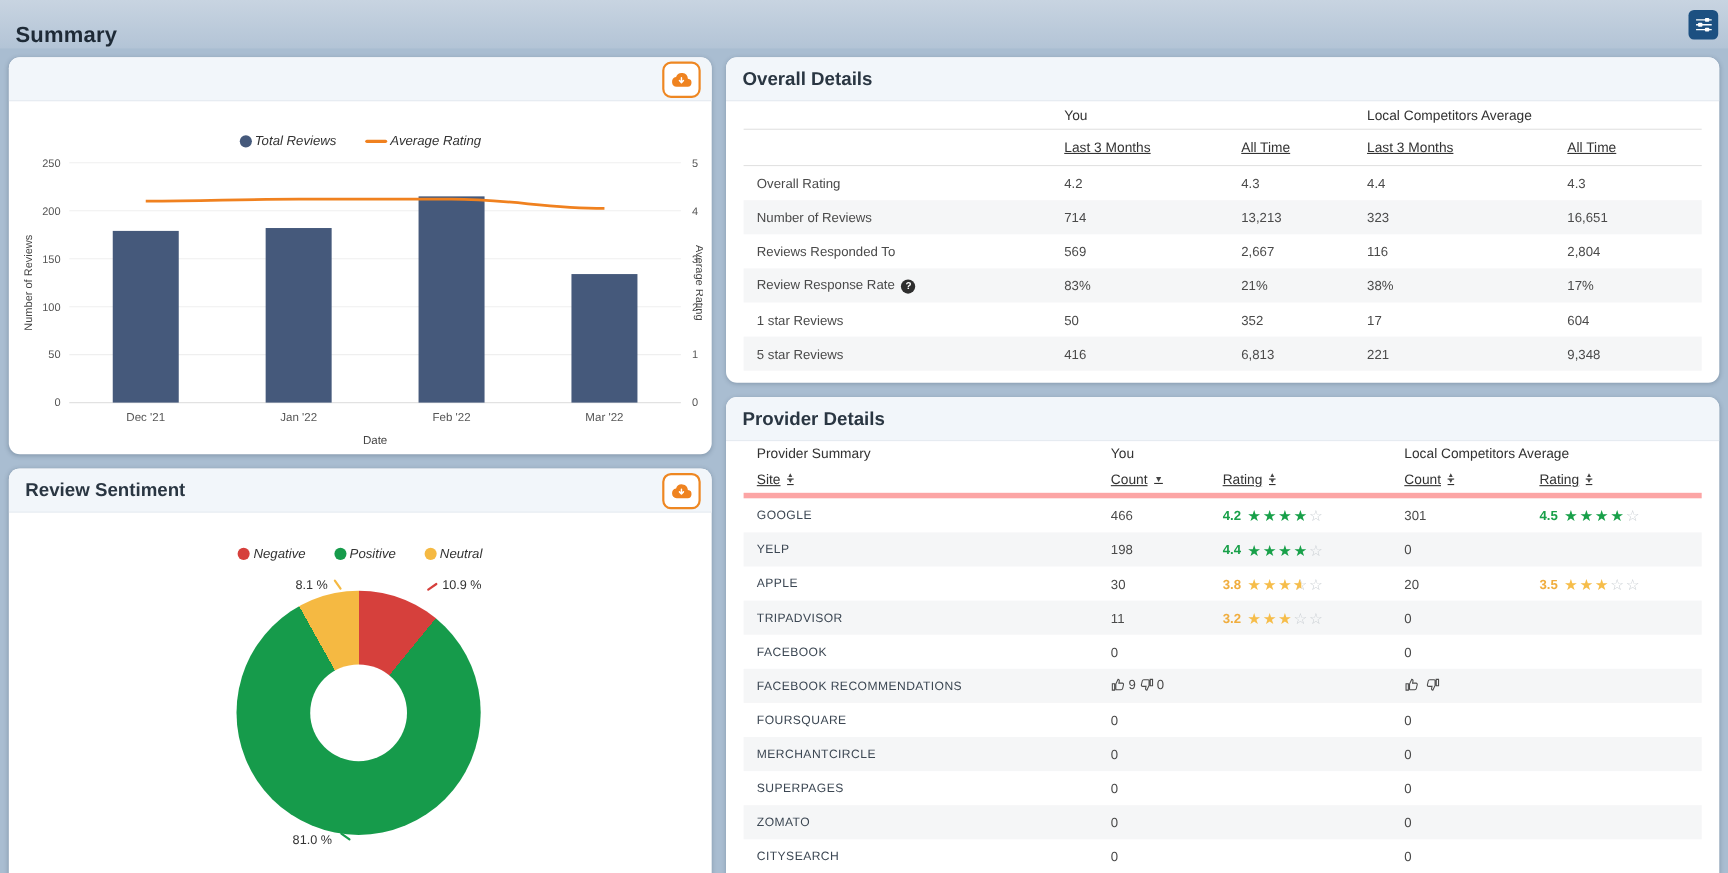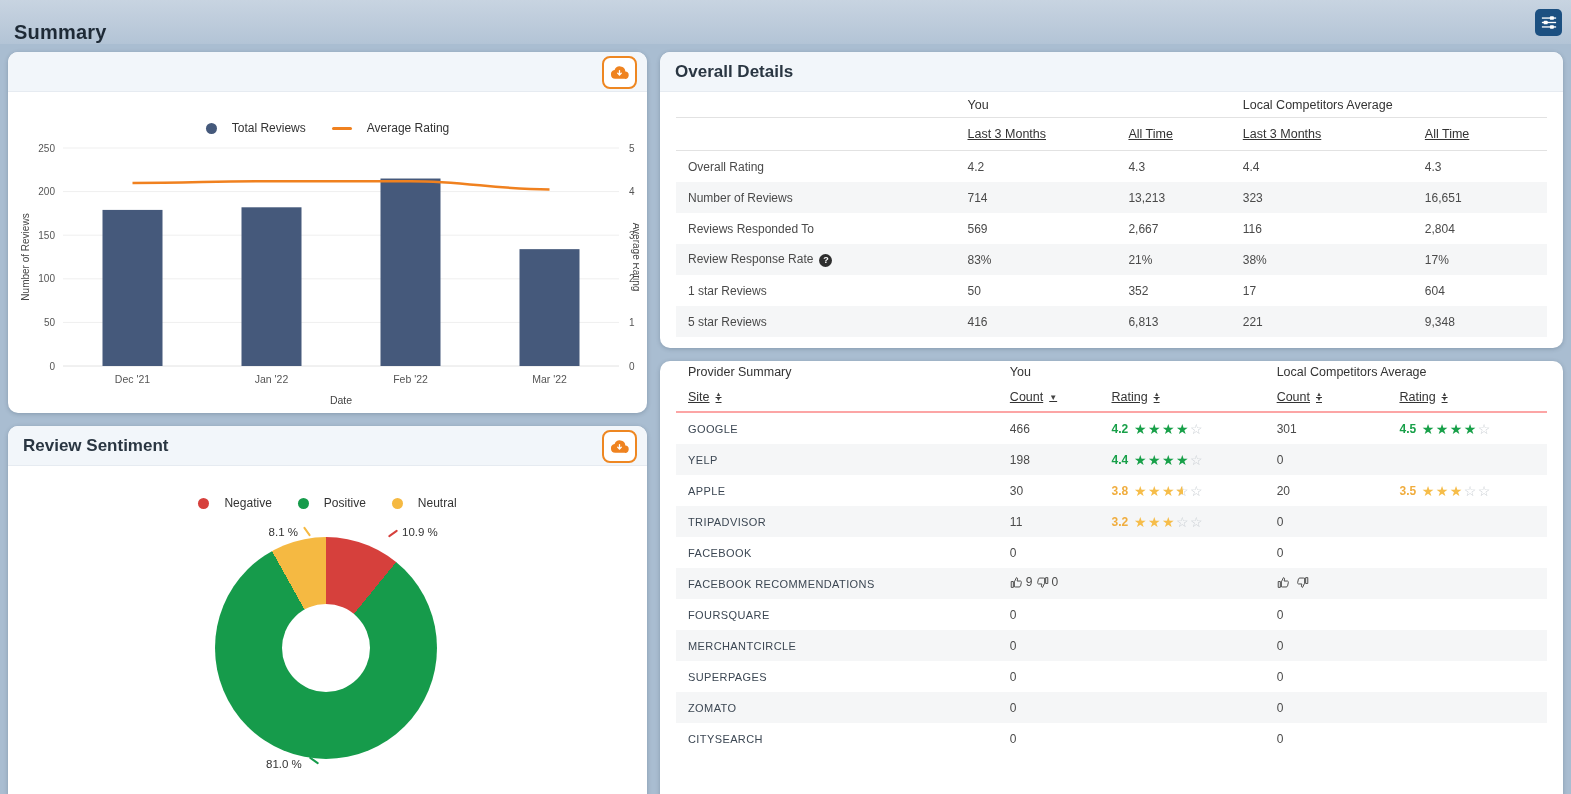--- a/index.html
+++ b/index.html
@@ -25,21 +25,21 @@
             background:#fff; border:2px solid #ee8722; border-radius:8px; cursor:pointer;
             display:flex; align-items:center; justify-content:center; }
 
   #card-counts    { left:8px;   top:52px;  width:639px; height:361px; }
   #card-sentiment { left:8px;   top:426px; width:639px; height:378px; }
   #card-overall   { left:660px; top:52px;  width:903px; height:296px; }
   #card-provider  { left:660px; top:361px; width:903px; height:460px; }
 
   
   .legend-row { display:flex; justify-content:center; gap:26px; padding-top:26px; height:46px; }
-  .legend-item { display:flex; align-items:center; gap:15px; font-size:12px; color:#333; cursor:pointer; }
+  .legend-item { display:flex; align-items:center; gap:3px; font-size:12px; color:#333; cursor:pointer;font-style:italic; }
   .legend-dot  { width:11px; height:11px; border-radius:50%; }
   .legend-line { width:20px; height:3px; border-radius:2px; }
   #combo-mount { padding-left:9px; }
 
   
   #sentiment-body { position:relative; height:338px; }
   .donut { position:absolute; left:207px; top:71px; width:222px; height:222px; border-radius:50%; }
   .donut-hole { position:absolute; left:50%; top:50%; width:88px; height:88px;
                 background:#fff; border-radius:50%; transform:translate(-50%,-50%); }
   .pie-label { position:absolute; font-size:11.5px; color:#333; }
@@ -51,21 +51,21 @@
   .tick-neu { left:298px; top:60px; transform:rotate(-35deg); }
   .tick-pos { left:305px; top:289px; transform:rotate(-55deg); }
 
   
   .tbl { margin:0 16px; }
   .trow { display:flex; align-items:center; min-height:31px; padding:0 12px; font-size:12px; color:#4a4a4a; }
   .trow.stripe { background:#f5f6f7; }
   .ghead { min-height:26px; border-bottom:1px solid #e2e2e2; font-size:12.5px; color:#333; }
   .chead { min-height:33px; border-bottom:1px solid #e2e2e2; font-size:12.5px; color:#333;text-decoration:underline; }
   .ghead-p { min-height:22px; border-bottom:0; }
-  .chead-p { min-height:30px; border-bottom:2px solid #fca5a5;justify-content:space-between; }
+  .chead-p { min-height:30px; border-bottom:5px solid #fca5a5;justify-content:space-between; }
   .oc1{width:33%;} .oc2{width:19%;} .oc3{width:13.5%;} .oc4{width:21.5%;} .oc5{width:13%;}
   .og1{width:33%;} .og2{width:32.5%;} .og3{width:34.5%;}
   .pc1{width:38%;} .pc2{width:12%;} .pc3{width:19.5%;} .pc4{width:14.5%;} .pc5{width:16%;}
   .pg1{width:38%;} .pg2{width:31.5%;} .pg3{width:30.5%;}
   .site-cell { font-size:11px; letter-spacing:.4px; color:#3c4753; }
   .sortable { cursor:pointer; display:flex; align-items:center; }
   .sort-both { display:inline-flex; flex-direction:column; margin-left:6px; }
   .sort-both i { font-style:normal; font-size:6px; line-height:5px; color:#444; }
   .sort-down { margin-left:6px; font-size:8px; color:#444; }
   .help { display:inline-block; width:13px; height:13px; border-radius:50%; background:#2e2e2e;
@@ -251,20 +251,23 @@
         <span class="oc1">5 star Reviews</span>
         <span class="oc2">416</span>
         <span class="oc3">6,813</span>
         <span class="oc4">221</span>
         <span class="oc5">9,348</span>
       </div>
     </div>
 </div>
 
 <div class="card" id="card-provider">
+  <div class="card-header">
+    <div class="card-title">Provider Details</div>
+  </div>
   <div class="tbl" id="provider-table">
       <div class="trow ghead ghead-p">
         <span class="pg1">Provider Summary</span>
         <span class="pg2">You</span>
         <span class="pg3">Local Competitors Average</span>
       </div>
       <div class="trow chead chead-p">
         <span class="pc1 sortable">Site<span class="sort-both">
             <i>▲</i>
             <i>▼</i>

